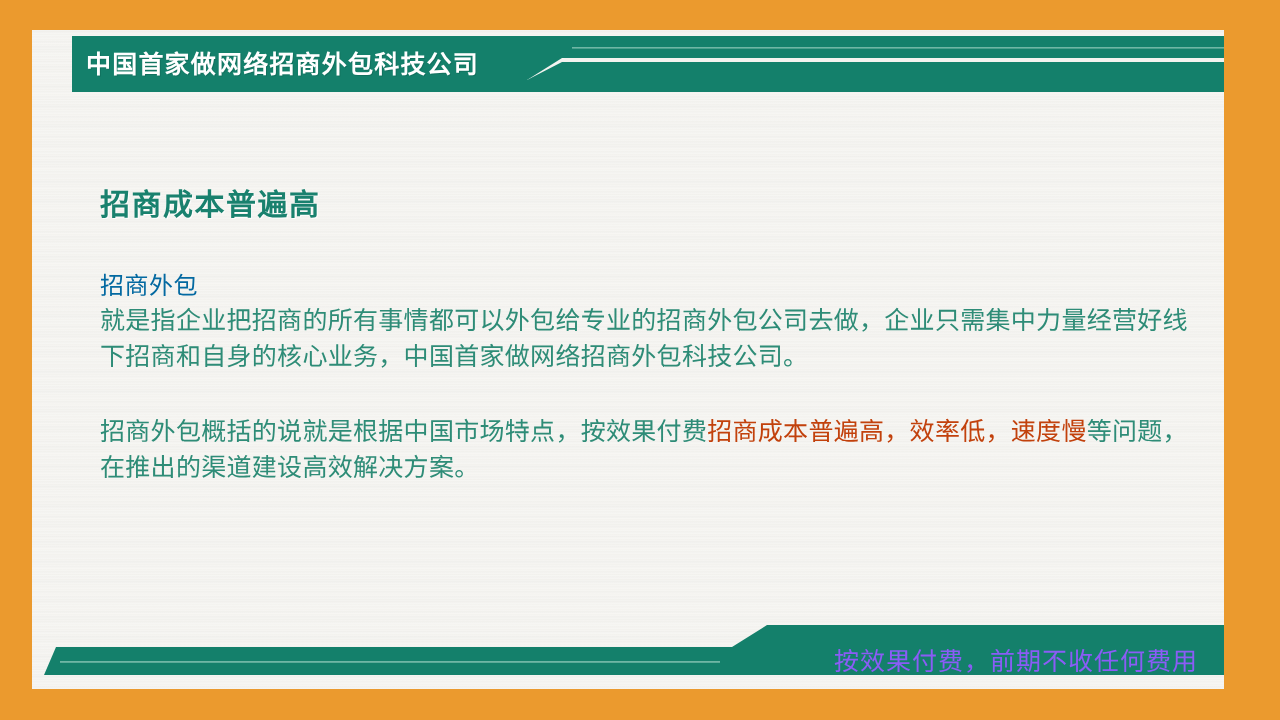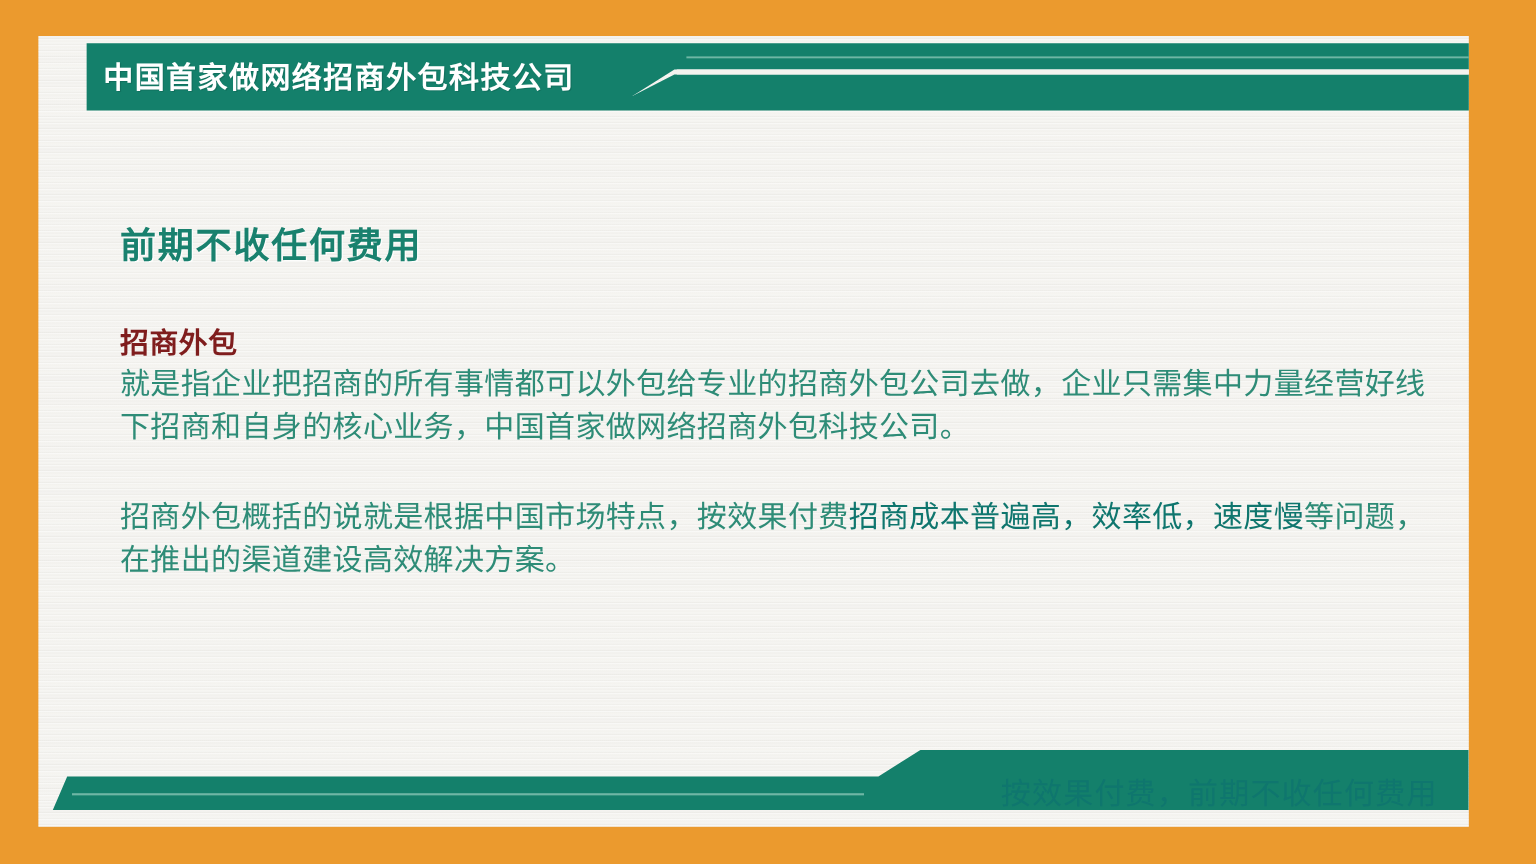--- a/index.html
+++ b/index.html
@@ -91,56 +91,56 @@
   .section-title {
     color: #19816E;
     font-size: 30px;
     font-weight: bold;
     letter-spacing: 1.5px;
     margin: 0 0 42px 0;
     text-shadow: 1px 1px 0 rgba(255,255,255,0.85);
   }
 
   .lead-label {
-    color: #7f1d1d;
+    color: #0369a1;
     font-size: 24px;
-    font-weight: bold;
+    font-weight: normal;
     letter-spacing: 0.5px;
     margin: 1px 0 2px 0;
   }
 
   .para {
     color: #2E8C77;
     font-size: 25px;
     line-height: 1.42;
     letter-spacing: 0.3px;
     margin: 0;
   }
   .para.second {
     margin-top: 40px;
   }
   .hl-black {
-    color: #0f766e;
+    color: #c2410c;
   }
 
   
   .footer-band {
     position: absolute;
     left: 0;
     bottom: 0;
     width: 1192px;
     height: 72px;
   }
   .footer-band svg { display: block; }
 
   .footer-text {
     position: absolute;
     right: 26px;
     bottom: 12px;
-    color: #0f766e;
+    color: #8b5cf6;
     font-size: 25px;
     letter-spacing: 1px;
     white-space: nowrap;
   }
 </style>
 </head>
 <body>
 
 <div class="slide">
 
@@ -157,21 +157,21 @@
 
         <polygon points="492,28 1192,28 1192,32 492,32" fill="#F4F3EF"></polygon>
 
         <rect x="500" y="17" width="660" height="1.6" fill="#6FB6A5"></rect>
       </svg>
       <div class="header-title">中国首家做网络招商外包科技公司</div>
     </div>
 
     <div class="content">
 
-      <h1 class="section-title">前期不收任何费用</h1>
+      <h1 class="section-title">招商成本普遍高</h1>
 
       <div class="lead-label">招商外包</div>
 
       <p class="para">就是指企业把招商的所有事情都可以外包给专业的招商外包公司去做，企业只需集中力量经营好线下招商和自身的核心业务，中国首家做网络招商外包科技公司。</p>
 
       <p class="para second">
         <span>招商外包概括的说就是根据中国市场特点，按效果付费</span><span class="hl-black">招商成本普遍高，效率低，速度慢</span><span>等问题，在推出的渠道建设高效解决方案。</span>
       </p>
 
     </div>

